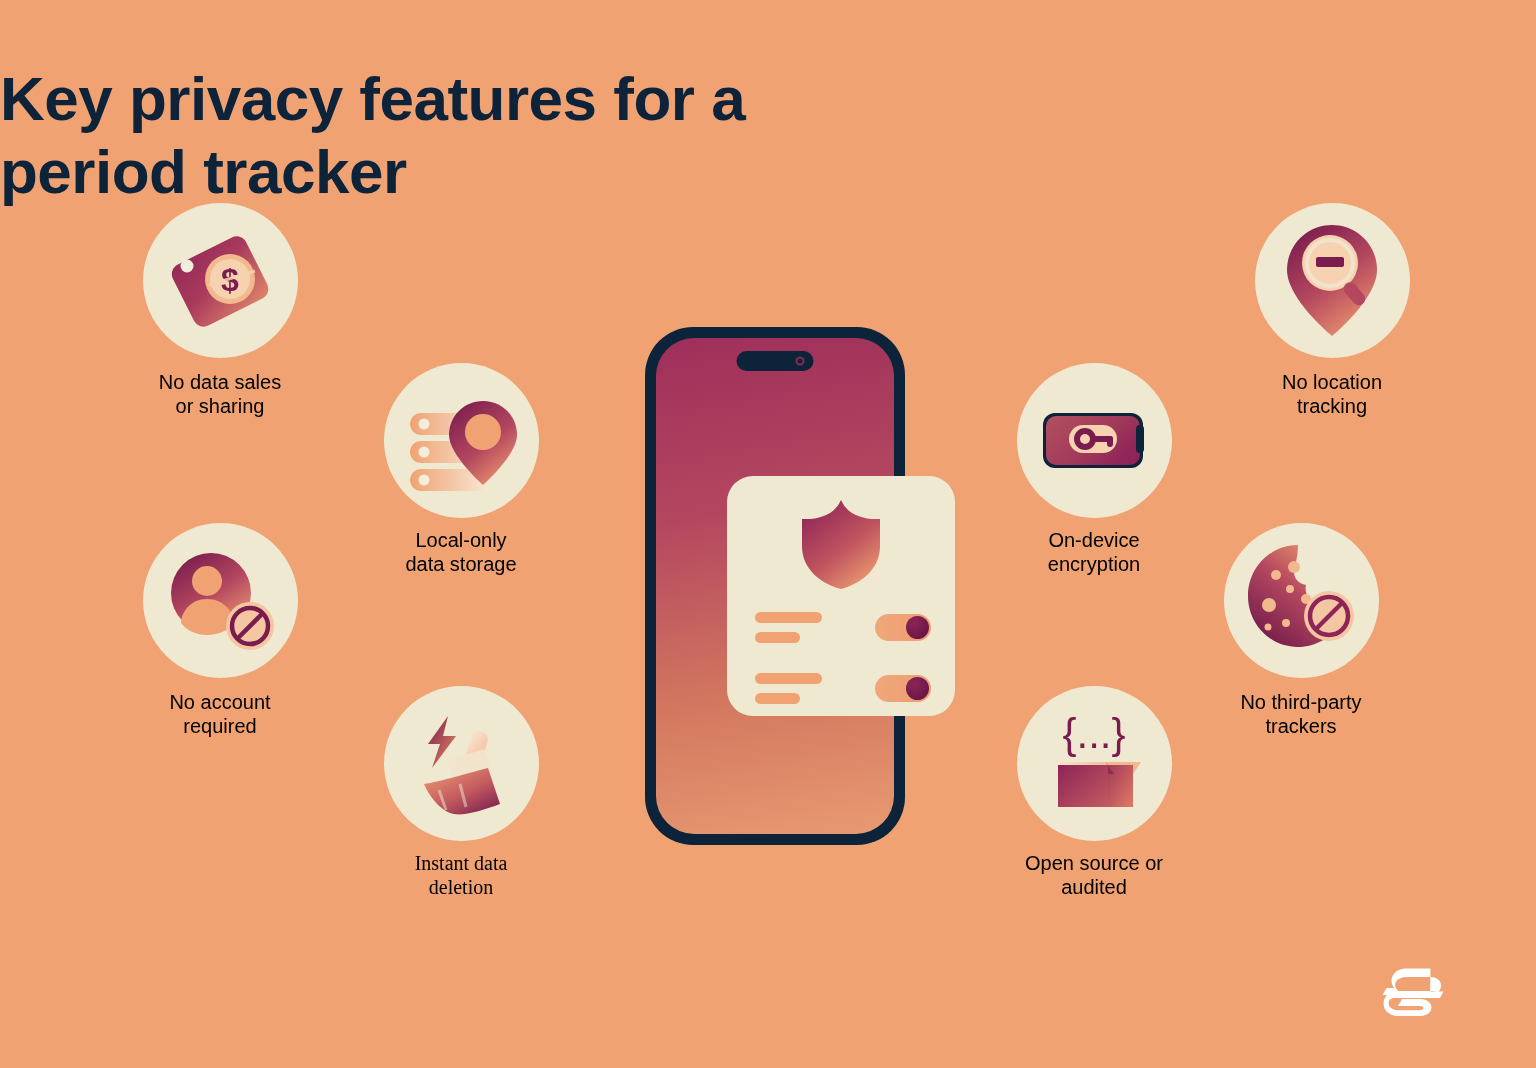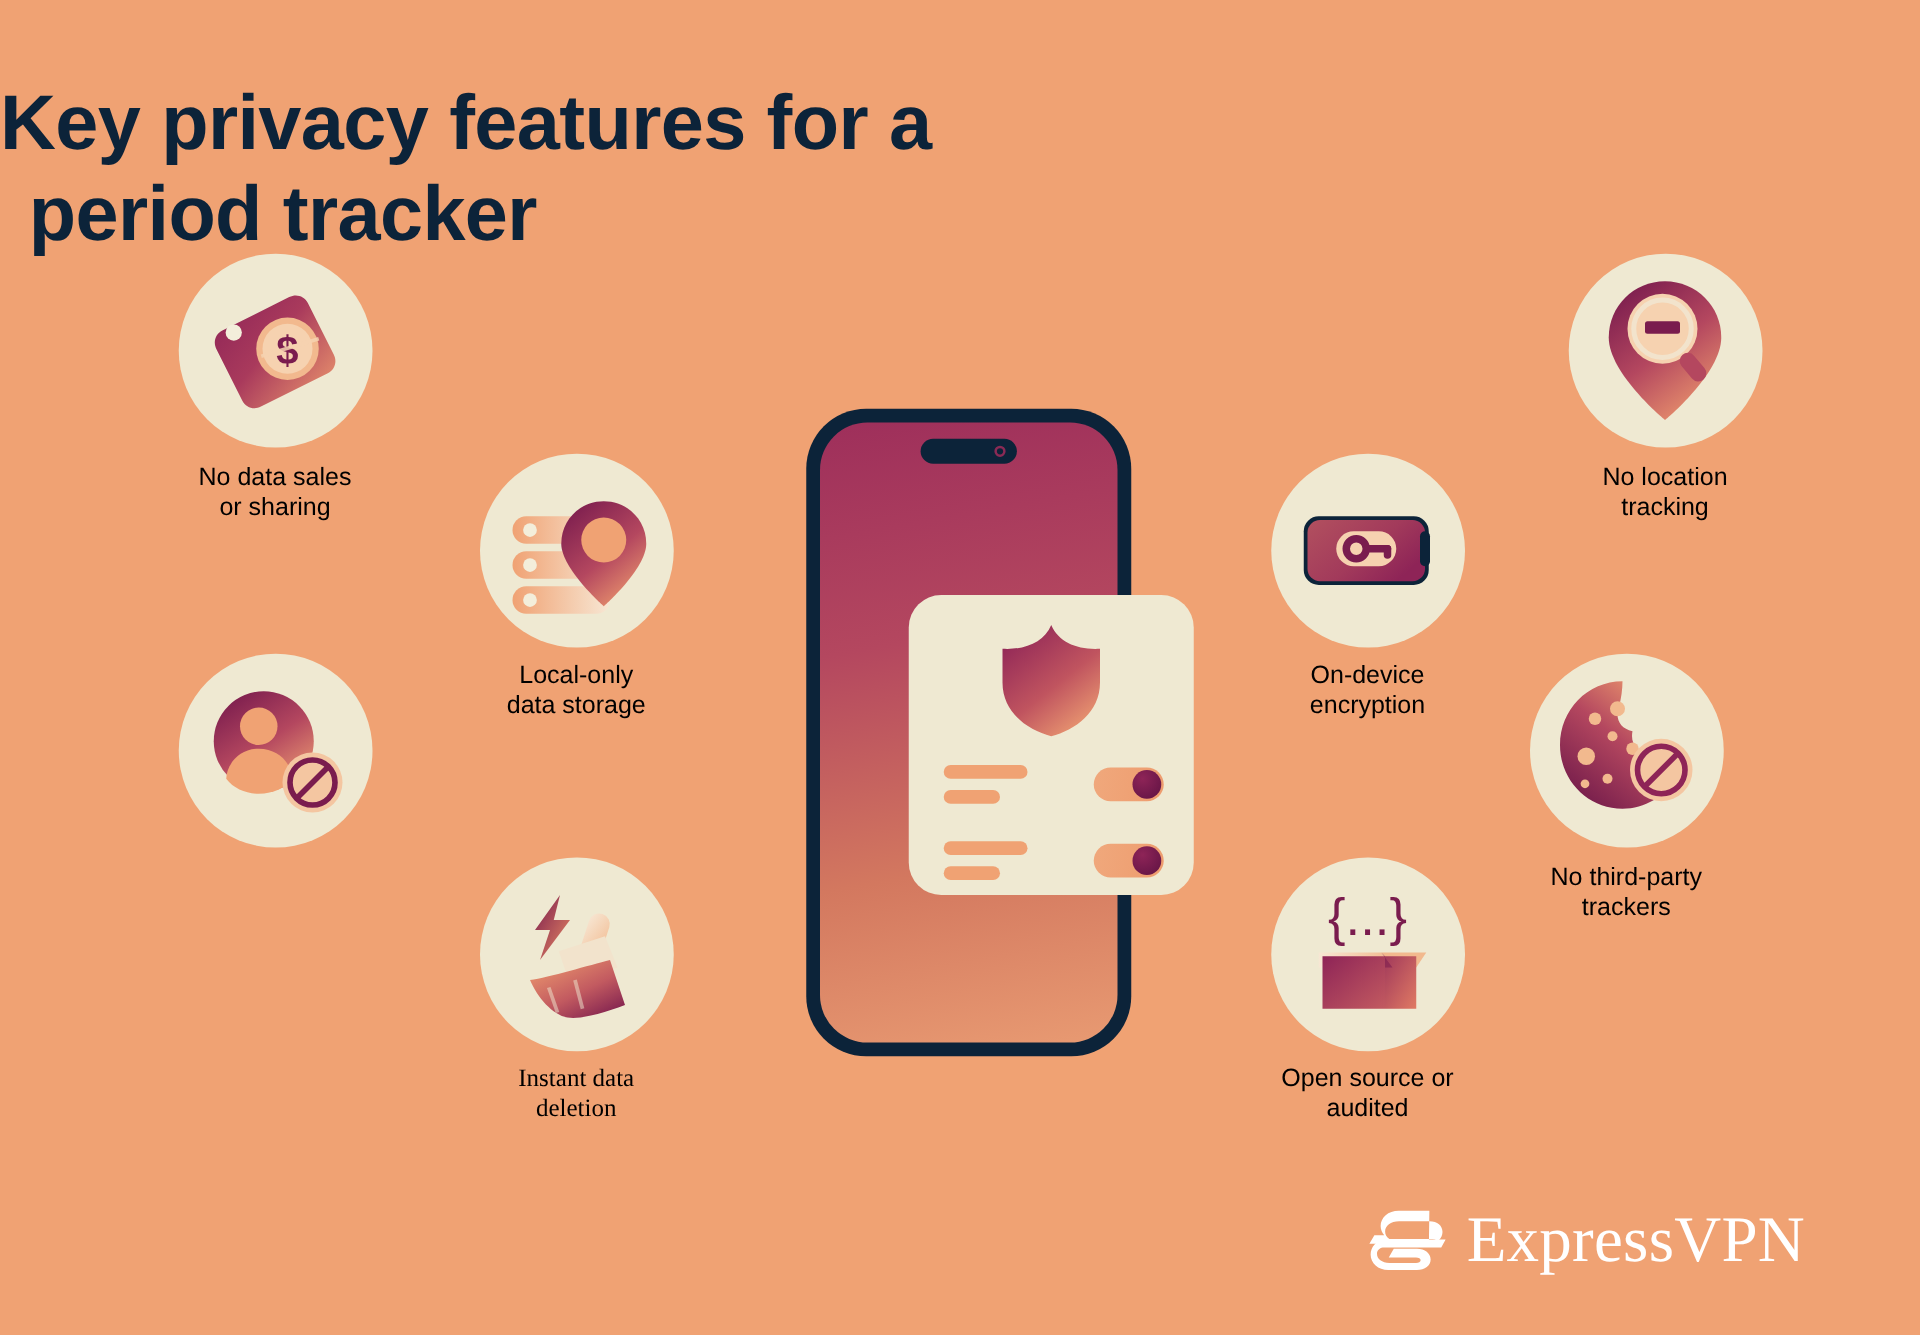--- a/index.html
+++ b/index.html
@@ -13,21 +13,21 @@
 
   
   .title{
     position:absolute;left:0;right:0;top:62px;
     text-align:left;
     font-size:62px;line-height:1.18;
     font-weight:bold;
     color:#0C2339;
     letter-spacing:-0.5px;
   }
-  .title .l2{display:block;margin-left:23px;}
+  .title .l2{display:block;}
 
   
   .feature{position:absolute;width:300px;text-align:center;}
   .circle{
     width:155px;height:155px;border-radius:50%;
     background:#EFE9D2;margin:0 auto;
     position:relative;
   }
   .circle svg{position:absolute;left:0;top:0;width:155px;height:155px;}
   .flabel{
@@ -186,20 +186,22 @@
           </linearGradient>
         </defs>
         <circle cx="68" cy="70" r="40" fill="url(#gUser)"></circle>
         <circle cx="64" cy="58" r="15" fill="#F0A273"></circle>
         <path d="M64 76 C47 76 38 90 38 100 C44 108 54 112 64 112 C76 112 86 107 91 99 C90 89 81 76 64 76 Z" fill="#F0A273"></path>
         <circle cx="107" cy="103" r="24" fill="#F4C6A1"></circle>
         <circle cx="107" cy="103" r="18" fill="none" stroke="#7A1C4E" stroke-width="4.5"></circle>
         <path d="M95 115 L119 91" stroke="#7A1C4E" stroke-width="4.5" stroke-linecap="round"></path>
       </svg>
     </div>
+    <div class="flabel">No account
+required</div>
   </div>
 
   <div class="feature" id="f-instant">
     <div class="circle">
       <svg viewBox="0 0 155 155">
         <defs>
           <linearGradient id="gBolt" x1="0" y1="0" x2="1" y2="1">
             <stop offset="0%" stop-color="#7A1C4E"></stop>
               <stop offset="100%" stop-color="#E98A63"></stop>
           </linearGradient>
@@ -373,16 +375,15 @@
       <path d="M22 6 L50 6 C58 6 60 12 58 18 C56 24 50 26 44 26 L10 26 L4 34 L16 34
                C10 38 6 44 8 50 C10 56 16 58 22 58 L34 58 C40 58 44 54 44 50 C44 46 40 44 34 44
                L18 44 L24 36 L52 36 L58 28 L14 28 C20 24 24 18 22 14 Z" fill="#ffffff" opacity="0"></path>
       <path d="M48.5 6.5 H24 C15.5 6.5 9.5 12 9.5 18.8 C9.5 21.7 10.6 24.2 12.4 26.1 H4.5 L0.5 33 H50.5
                C52.4 33 53.9 32 53.9 30.8 C53.9 29.8 52.8 29.1 50.9 29.1 H16.5 C14.3 27.6 13.1 25.5 13.1 23.1
                C13.1 18.6 17.5 15 24.3 15 H48.5 C55 15 59 18.6 59 23.6 C59 28.8 54.6 32.6 48.1 33" fill="#ffffff"></path>
       <path d="M13.5 36 H58 L61.5 29.5 H12 C6 30.4 1.5 35.5 1.5 41.6 C1.5 48.6 7.4 54 15.7 54 H38.5
                C45 54 49.5 50.4 49.5 45.6 C49.5 40.7 45 37 38.5 37 H20 L16 44 H37.8 C40 44 41.5 44.8 41.5 46.1
                C41.5 47.4 40 48.3 37.8 48.3 H16.5 C10.6 48.3 6.6 45.2 6.6 41 C6.6 38.5 8.4 36.6 11.2 36" fill="#ffffff"></path>
     </svg>
-    <span class="logo-word">ExpressVPN</span>
   </div>
 
 </div>
 
 </body></html>

